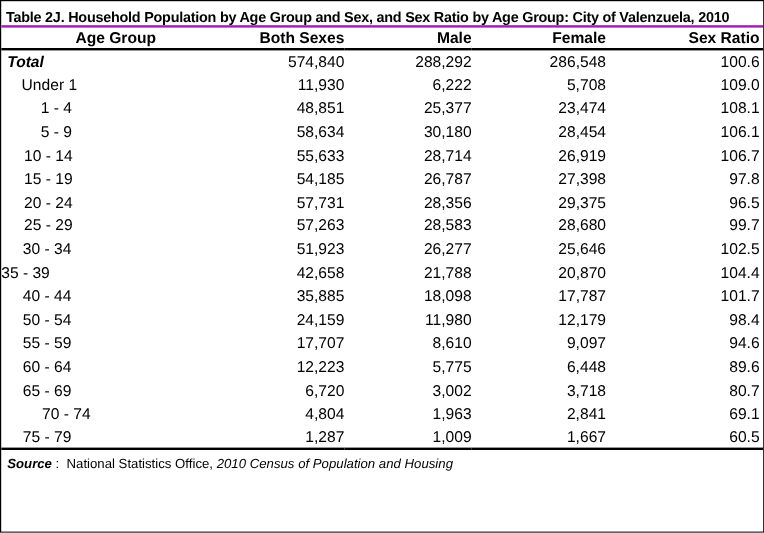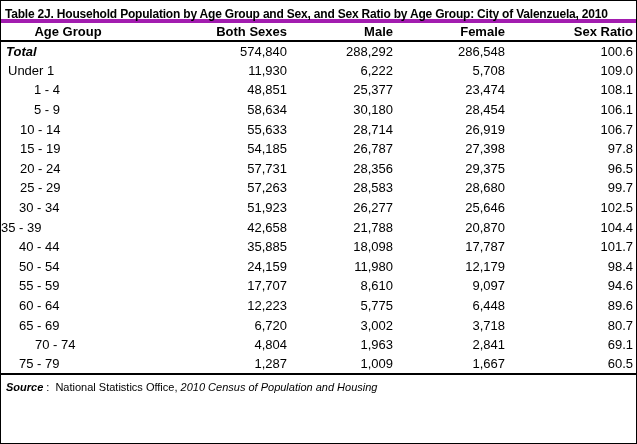--- a/index.html
+++ b/index.html
@@ -15,21 +15,21 @@
     border: 1px solid #000000;
     overflow: hidden;
   }
   .title {
     font-size: 12px;
     font-weight: bold;
     letter-spacing: -0.2px;
     white-space: nowrap;
     padding: 6px 3px 0 4px;
     height: 22px;
-    border-bottom: 4px solid #a21caf;
+    border-bottom: 2px solid #a21caf;
   }
   table.pop-table {
     width: 635px;
     border-collapse: collapse;
     table-layout: fixed;
     border-bottom: 2px solid #000000;
   }
   col.c-age    { width: 129px; }
   col.c-both   { width: 157px; }
   col.c-male   { width: 106px; }
@@ -38,21 +38,21 @@
   .pop-table th {
     font-size: 13px;
     font-weight: bold;
     height: 18px;
     vertical-align: middle;
     border-bottom: 2px solid #000000;
     text-align: right;
     padding: 0;
     white-space: nowrap;
   }
-  .pop-table th:first-child { text-align: center; padding-left: 5px; margin-top: 40px; }
+  .pop-table th:first-child { text-align: right; padding-left: 5px; margin-top: 40px; }
   .pop-table th:last-child  { padding-right: 3px; }
   .pop-table td {
     font-size: 13px;
     height: 19.6px;
     vertical-align: middle;
     text-align: right;
     padding: 0;
     white-space: nowrap;
   }
   .pop-table td:first-child { text-align: left; }
@@ -93,21 +93,21 @@
     </thead>
     <tbody>
         <tr class="row-total">
           <td style="padding-left: 5px;">Total</td>
           <td>574,840</td>
           <td>288,292</td>
           <td>286,548</td>
           <td>100.6</td>
         </tr>
         <tr>
-          <td style="padding-left: 7px;">Under 1</td>
+          <td style="padding-left: 17px;">Under 1</td>
           <td>11,930</td>
           <td>6,222</td>
           <td>5,708</td>
           <td>109.0</td>
         </tr>
         <tr>
           <td style="padding-left: 33px;">1 - 4</td>
           <td>48,851</td>
           <td>25,377</td>
           <td>23,474</td>

